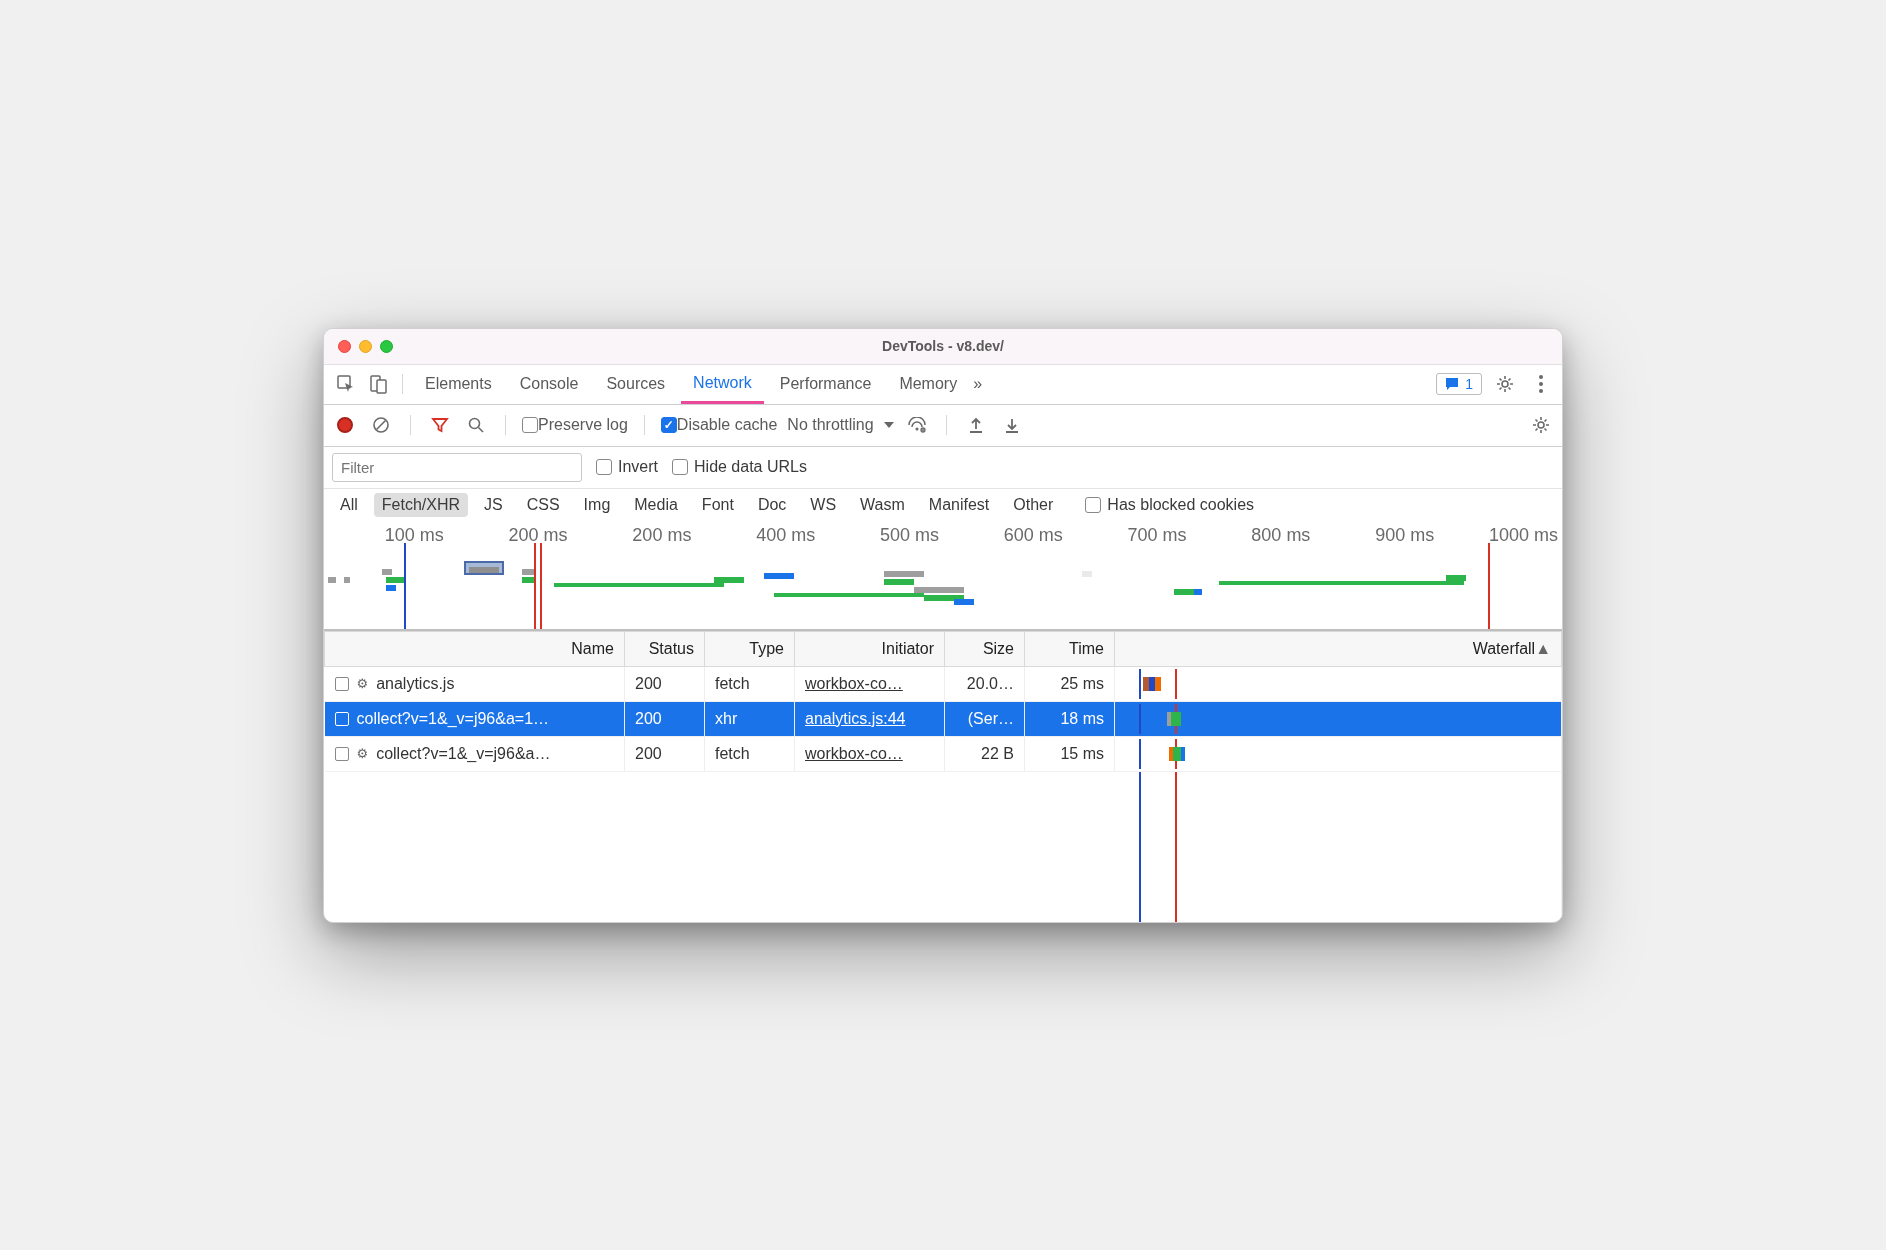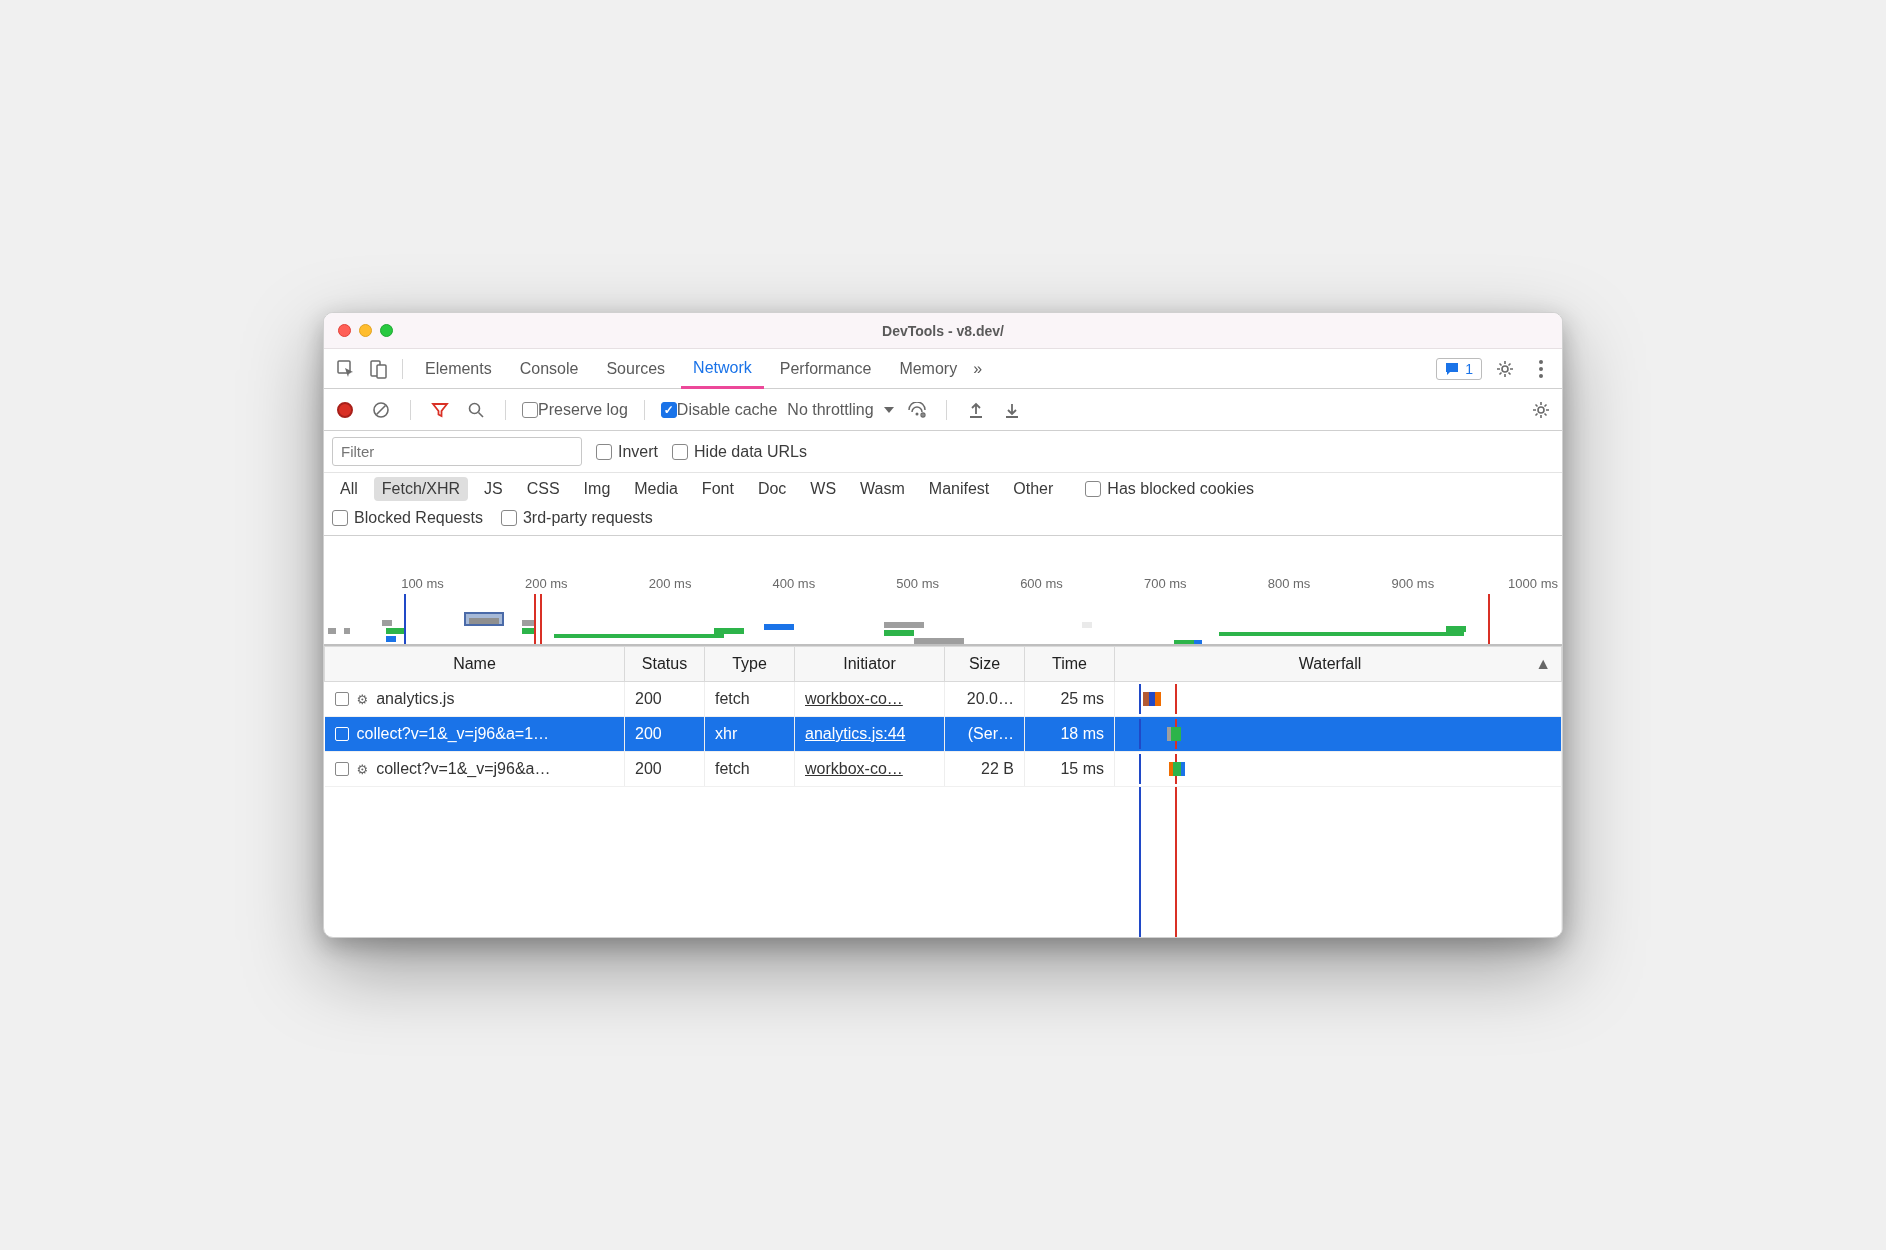--- a/index.html
+++ b/index.html
@@ -107,29 +107,29 @@
   .chk-label{ display:flex;align-items:center;gap:6px;}
   
   .timeline {
     height:110px;
     border-bottom:2px solid #bfbfbf;
     position:relative;
     padding-top:4px;
     background:#fff;
     overflow:hidden;
   }
-  .tl-labels { display:flex; font-size:13px; color:#6a6a6a; height:18px;margin-top:36px;}
+  .tl-labels { display:flex; font-size:18px; color:#6a6a6a; height:18px;}
   .tl-labels span { flex:1; text-align:right; padding-right:4px;}
   .tl-body { position:relative; height:88px; }
   .tl-vline { position:absolute; top:0; bottom:0; width:2px;}
   .tl-bar { position:absolute; height:6px;}
   .tl-selbox { position:absolute; top:18px; height:14px; background:#a6b9d7; border:2px solid #4a6aa8; }
   
   .req-table { width:100%; border-collapse:collapse; font-size:16px;}
-  .req-table th { text-align:center; font-weight:400; color:#222; padding:8px 10px; border:1px solid #d9d9d9; background:#f7f7f7;}
+  .req-table th { text-align:right; font-weight:400; color:#222; padding:8px 10px; border:1px solid #d9d9d9; background:#f7f7f7;}
   .req-table td { padding:8px 10px; border-right:1px solid #eee; border-bottom:1px solid #f0f0f0; white-space:nowrap; overflow:hidden; text-overflow:ellipsis;}
   .req-table td.initiator span { text-decoration: underline;}
   .req-table tr.selected td { background:#1a73e8; color:#fff;}
   .req-table tr.selected td.initiator span{ color:#fff;}
   .name-cell { display:flex; align-items:center; gap:8px; max-width:280px; overflow:hidden; text-overflow:ellipsis;}
   .outline-box { width:14px; height:14px; border:1px solid #888; border-radius:2px; flex-shrink:0;}
   tr.selected .outline-box { border-color:#fff;}
   .gear-mini { font-size:13px; color:#666;}
   .size-col,.time-col{ text-align:right;}
   .wf-cell { position:relative; min-width:270px; padding:0!important;}
@@ -295,30 +295,20 @@
     <span class="chip">Media</span>
     <span class="chip">Font</span>
     <span class="chip">Doc</span>
     <span class="chip">WS</span>
     <span class="chip">Wasm</span>
     <span class="chip">Manifest</span>
     <span class="chip">Other</span>
     <label class="chk-label" style="margin-left:16px">
         <span class="checkbox"></span>
         <span>Has blocked cookies</span>
-      </label>
-  </div>
-  <div class="type-row2">
-    <label class="chk-label">
-        <span class="checkbox"></span>
-        <span>Blocked Requests</span>
-      </label>
-    <label class="chk-label">
-        <span class="checkbox"></span>
-        <span>3rd-party requests</span>
       </label>
   </div>
 
   <div class="timeline">
     <div class="tl-labels">
       <span>100 ms</span>
       <span>200 ms</span>
       <span>200 ms</span>
       <span>400 ms</span>
       <span>500 ms</span>

